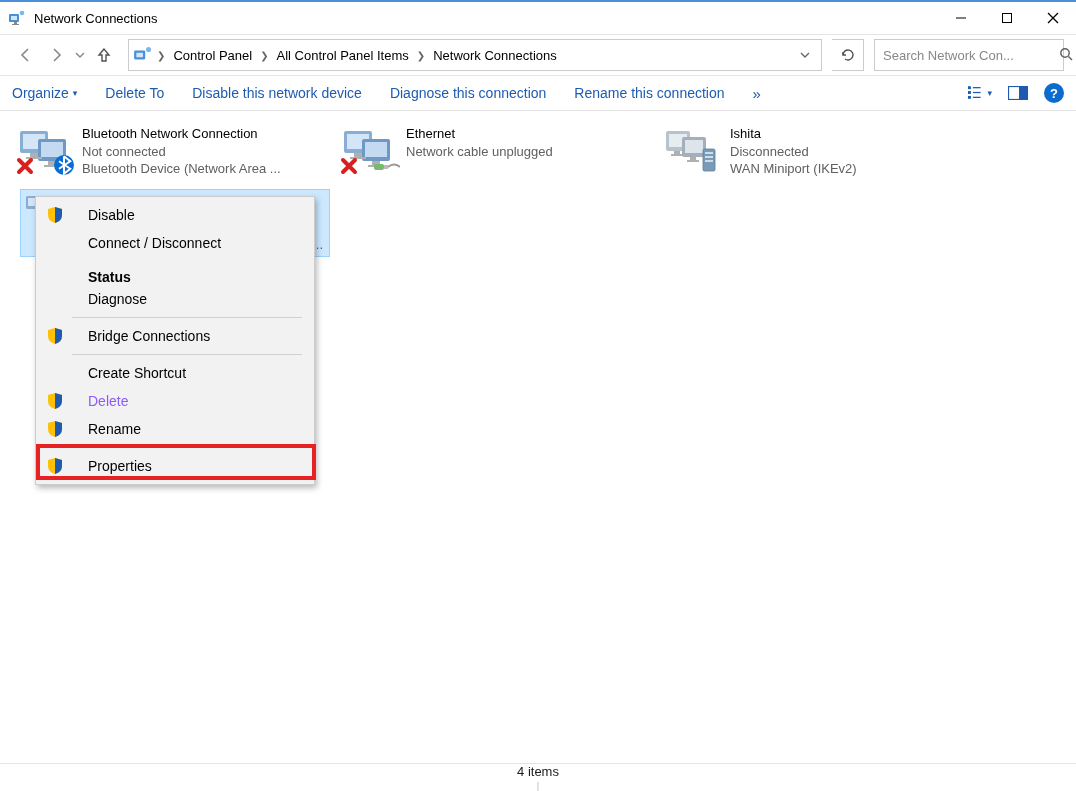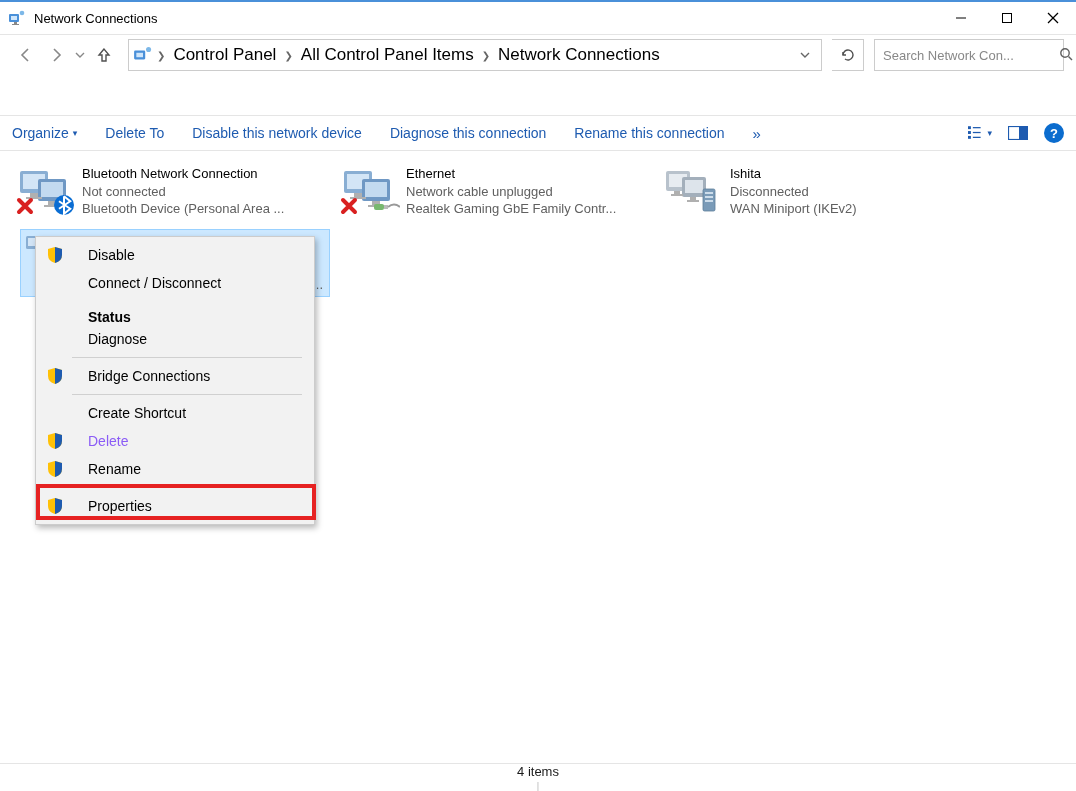--- a/index.html
+++ b/index.html
@@ -17,31 +17,31 @@
     .sep-line { height: 1px; background: #e5e5e5; }
 
     
     .navbar { height: 40px; display: flex; align-items: center; padding: 0 12px; gap: 4px; }
     .nav-arrows { display: flex; align-items: center; gap: 2px; }
     .nav-btn { width: 28px; height: 28px; display: flex; align-items: center; justify-content: center; color: #888; border-radius: 2px; }
     .nav-btn.enabled { color: #505050; }
     .nav-dd { width: 16px; display:flex; align-items:center; justify-content:center; color:#888; }
     .address-bar { flex: 1; height: 32px; border: 1px solid #ccc; display: flex; align-items: center; padding: 0 4px; margin: 0 6px; }
     .address-bar .crumb-icon { width: 20px; height: 20px; display: flex; align-items: center; justify-content: center; margin-right: 2px; }
-    .crumb { padding: 0 6px; height: 30px; display: flex; align-items: center; font-size: 17px; color: #000; }
+    .crumb { padding: 0 6px; height: 30px; display: flex; align-items: center; font-size: 13px; color: #000; }
     .crumb-sep { color: #666; padding: 0 2px; font-size: 10px; }
     .address-bar .addr-dd { margin-left: auto; width: 24px; color: #666; display:flex; align-items:center; justify-content:center; }
     .refresh-btn { width: 32px; height: 32px; border: 1px solid #ccc; border-left: none; display: flex; align-items: center; justify-content: center; color: #505050; margin-right: 6px; }
     .search-box { width: 190px; height: 32px; border: 1px solid #ccc; display: flex; align-items: center; padding: 0 8px; }
     .search-box input { border: none; outline: none; flex: 1; font-size: 13px; color: #000; background: transparent; }
     .search-box input::placeholder { color: #888; }
     .search-box .search-icon { color: #606060; }
 
     
-    .toolbar { height: 36px; background: #fff; border-top: 1px solid #e5e5e5; border-bottom: 1px solid #e5e5e5; display: flex; align-items: center; padding: 0 12px; margin-top: 40px; }
+    .toolbar { height: 36px; background: #fff; border-top: 1px solid #e5e5e5; border-bottom: 1px solid #e5e5e5; display: flex; align-items: center; padding: 0 12px; }
     .toolbar-left { display: flex; align-items: center; gap: 28px; }
     .tb-item { color: #1e5bb0; font-size: 14px; display: flex; align-items: center; gap: 4px; }
     .tb-chev { font-size: 9px; color: #1e5bb0; }
     .toolbar-right { margin-left: auto; display: flex; align-items: center; gap: 14px; }
     .tb-icon-btn { width: 24px; height: 24px; display: flex; align-items: center; justify-content: center; color: #1e5bb0; }
     .help-icon { width: 20px; height: 20px; border-radius: 50%; background: #0b6cce; color: #fff; font-weight: bold; font-size: 13px; display: flex; align-items: center; justify-content: center; }
 
     
     .content { position: relative; padding: 10px 10px; height: calc(100% - 32px - 1px - 40px - 36px - 28px); }
     .conn-grid { display: flex; flex-wrap: wrap; gap: 4px; }
@@ -232,21 +232,21 @@
         </span>
         <span class="bt-icon">
           <svg width="12" height="16" viewBox="0 0 12 16">
               <path d="M6 1 L6 15 L11 11 L2 5 M6 1 L11 5 L2 11" fill="none" stroke="#fff" stroke-width="1.6"></path>
             </svg>
         </span>
       </div>
       <div class="conn-text">
         <span class="conn-name">Bluetooth Network Connection</span>
         <span class="conn-status">Not connected</span>
-        <span class="conn-dev">Bluetooth Device (Personal Area ...</span>
+        <span class="conn-dev">Bluetooth Device (Network Area ...</span>
       </div>
     </div>
 
     <div class="conn-item">
       <div class="conn-icon-wrap">
         <svg viewBox="0 0 58 50">
           <rect x="4" y="6" width="28" height="22" rx="2" fill="#89aed3"></rect>
             <rect x="7" y="9" width="22" height="15" fill="#d3e5f6"></rect>
           <rect x="22" y="14" width="28" height="22" rx="2" fill="#6f98c4"></rect>
             <rect x="25" y="17" width="22" height="15" fill="#c3daf0"></rect>
@@ -264,21 +264,20 @@
           <svg width="26" height="14" viewBox="0 0 26 14">
               <rect x="0" y="4" width="10" height="6" rx="2" fill="#78b86f"></rect>
               <rect x="10" y="5" width="4" height="4" fill="#bbb"></rect>
               <path d="M14 7 Q20 2 26 7" fill="none" stroke="#999" stroke-width="2"></path>
             </svg>
         </span>
       </div>
       <div class="conn-text">
         <span class="conn-name">Ethernet</span>
         <span class="conn-status">Network cable unplugged</span>
-        <span class="conn-dev">Realtek Gaming GbE Family Contr...</span>
       </div>
     </div>
 
     <div class="conn-item">
       <div class="conn-icon-wrap">
         <svg viewBox="0 0 58 50">
           <rect x="2" y="6" width="24" height="20" rx="2" fill="#b8c2cc"></rect>
             <rect x="5" y="9" width="18" height="13" fill="#e7ecf1"></rect>
           <rect x="18" y="12" width="24" height="20" rx="2" fill="#a3afbb"></rect>
             <rect x="21" y="15" width="18" height="13" fill="#dde4eb"></rect>

